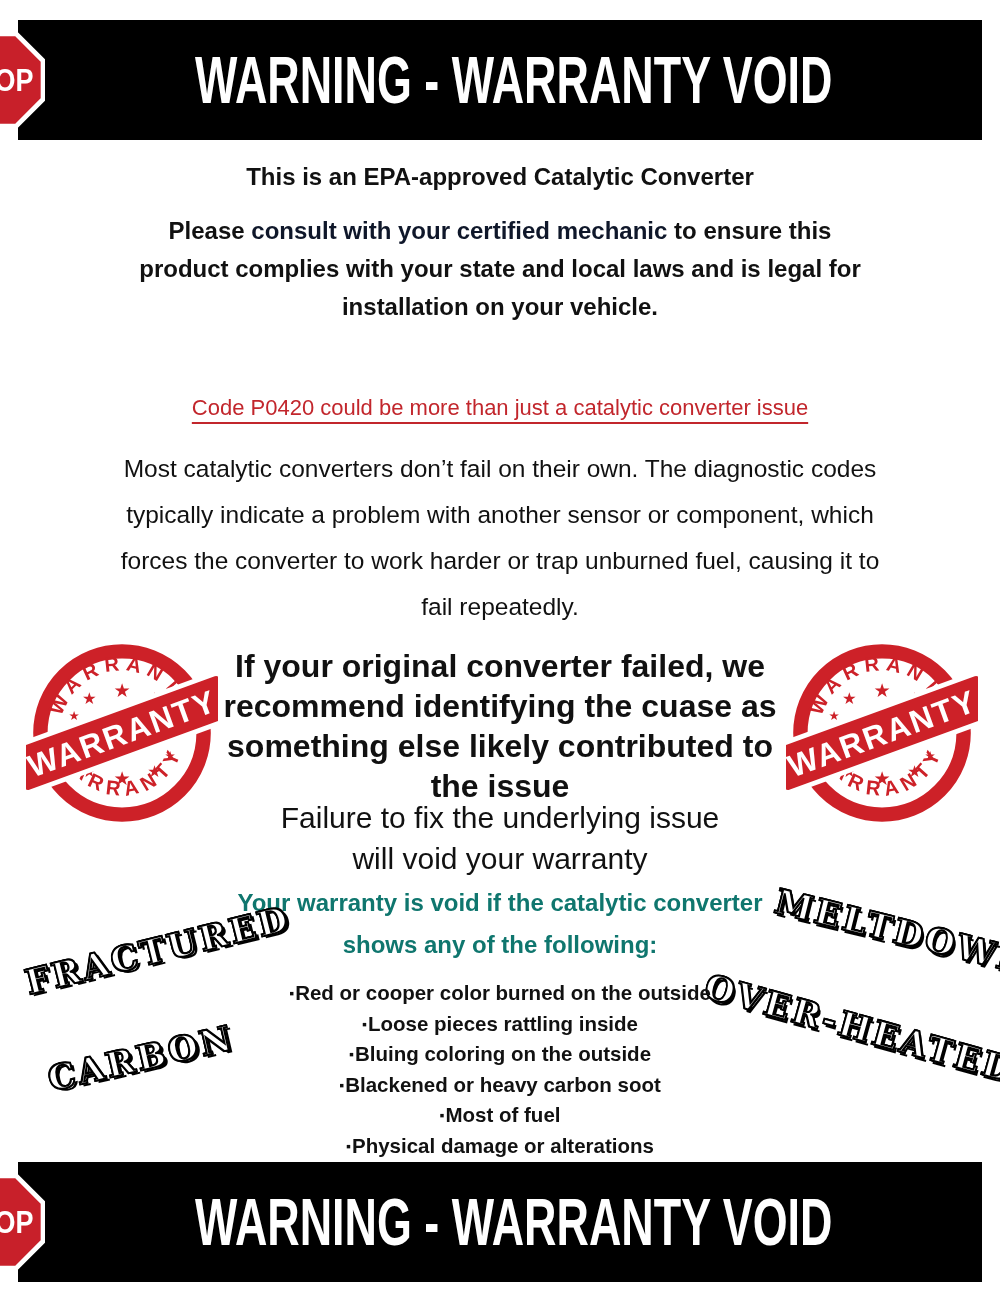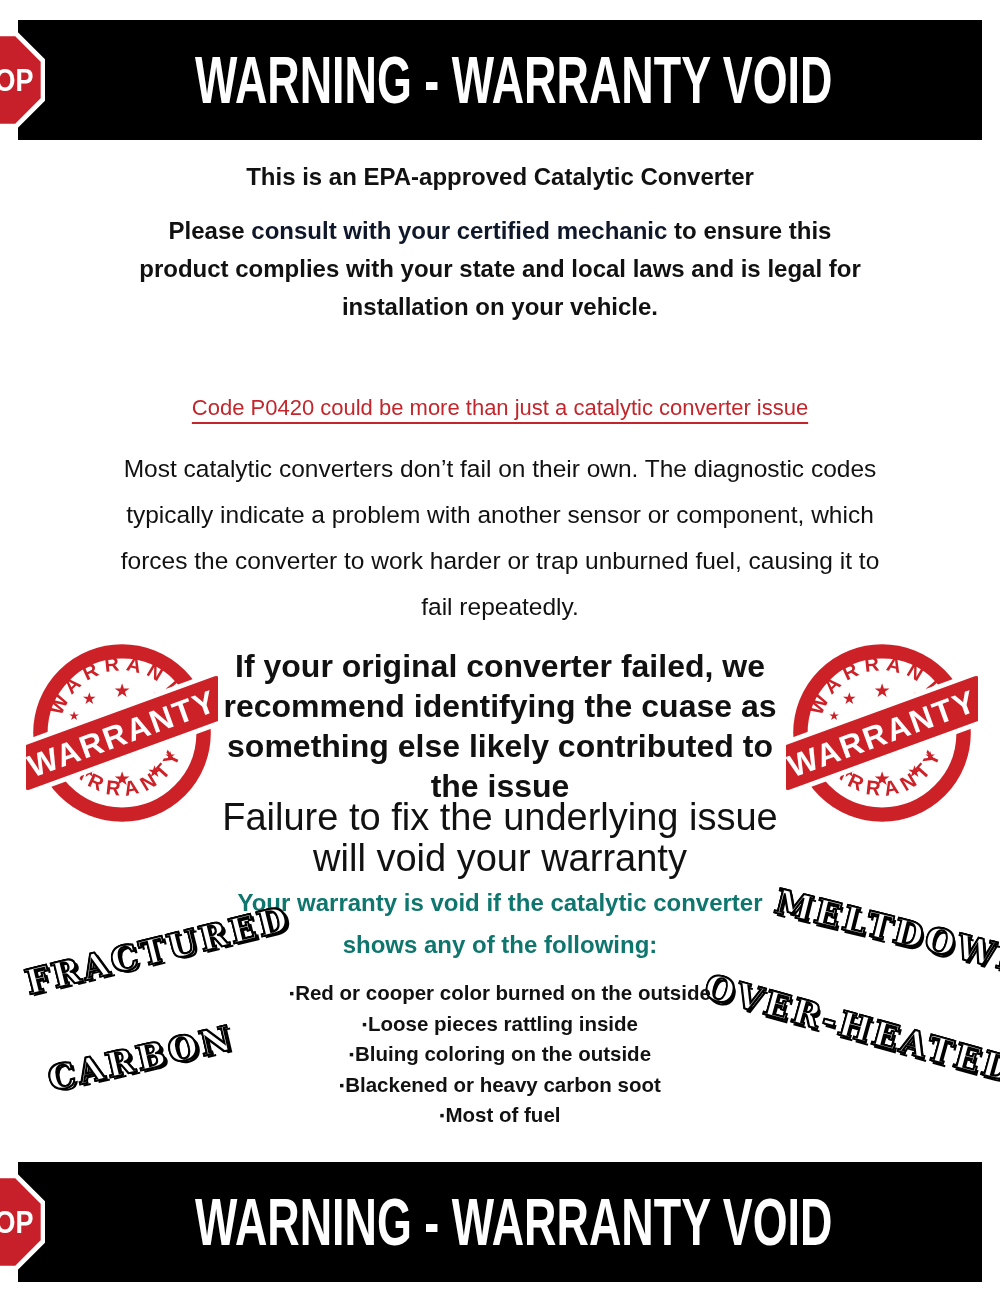--- a/index.html
+++ b/index.html
@@ -19,21 +19,21 @@
 
   
   .blk{position:absolute;left:0;width:1000px;text-align:center;}
   .epa{top:163px;font-size:24px;font-weight:bold;}
   .consult{top:212px;font-size:24px;font-weight:bold;line-height:38px;}
   .red{color:#0f172a;margin-top:32px;}
   .p0420{top:356px;font-size:22px;color:#c2262c;margin-top:39px;}
   .p0420 span{text-decoration:underline;text-underline-offset:7px;text-decoration-thickness:2px;}
   .diagnosis{top:446px;font-size:24.5px;font-weight:normal;line-height:46px;}
   .recommend{top:646px;left:215px;width:570px;font-size:32px;font-weight:bold;line-height:40px;}
-  .failure{top:797px;left:215px;width:570px;font-size:38px;font-weight:normal;line-height:41px;}
+  .failure{top:797px;left:215px;width:570px;font-size:30px;font-weight:normal;line-height:41px;}
   .voidhead{top:882px;font-size:24px;font-weight:bold;color:#0f766e;line-height:42px;}
 
   
   .conds{position:absolute;top:978px;left:0;width:1000px;text-align:center;}
   .cond{font-size:20.5px;font-weight:bold;line-height:29.6px;}
   .cond .blt{font-size:14px;vertical-align:2px;margin-right:1px;}
 
   
   .decor{position:absolute;font-family:"DejaVu Serif","Liberation Serif",serif;
          font-weight:bold;font-size:34px;letter-spacing:3px;white-space:nowrap;
@@ -162,20 +162,21 @@
   <div class="decor w-meltdown">MELTDOWN</div>
   <div class="decor w-carbon">CARBON</div>
   <div class="decor w-overheated">OVER-HEATED</div>
 
   <div class="conds">
     <div class="cond"><span class="blt">▪</span><span>Red or cooper color burned on the outside</span></div>
     <div class="cond"><span class="blt">▪</span><span>Loose pieces rattling inside</span></div>
     <div class="cond"><span class="blt">▪</span><span>Bluing coloring on the outside</span></div>
     <div class="cond"><span class="blt">▪</span><span>Blackened or heavy carbon soot</span></div>
     <div class="cond"><span class="blt">▪</span><span>Most of fuel</span></div>
+    <div class="cond"><span class="blt">▪</span><span>Physical damage or alterations</span></div>
   </div>
 
   <div class="banner bottom">
     <svg class="stop left" viewBox="0 0 100 100">
       <polygon points="30,2 70,2 98,30 98,70 70,98 30,98 2,70 2,30" fill="#c8202a" stroke="#ffffff" stroke-width="5"></polygon>
       <text x="50" y="61" text-anchor="middle" fill="#ffffff" font-size="32" font-weight="bold" font-family="Liberation Sans, sans-serif" textLength="76" lengthAdjust="spacingAndGlyphs">STOP</text>
     </svg>
     <div class="banner-title">WARNING - WARRANTY VOID</div>
 
   </div>

